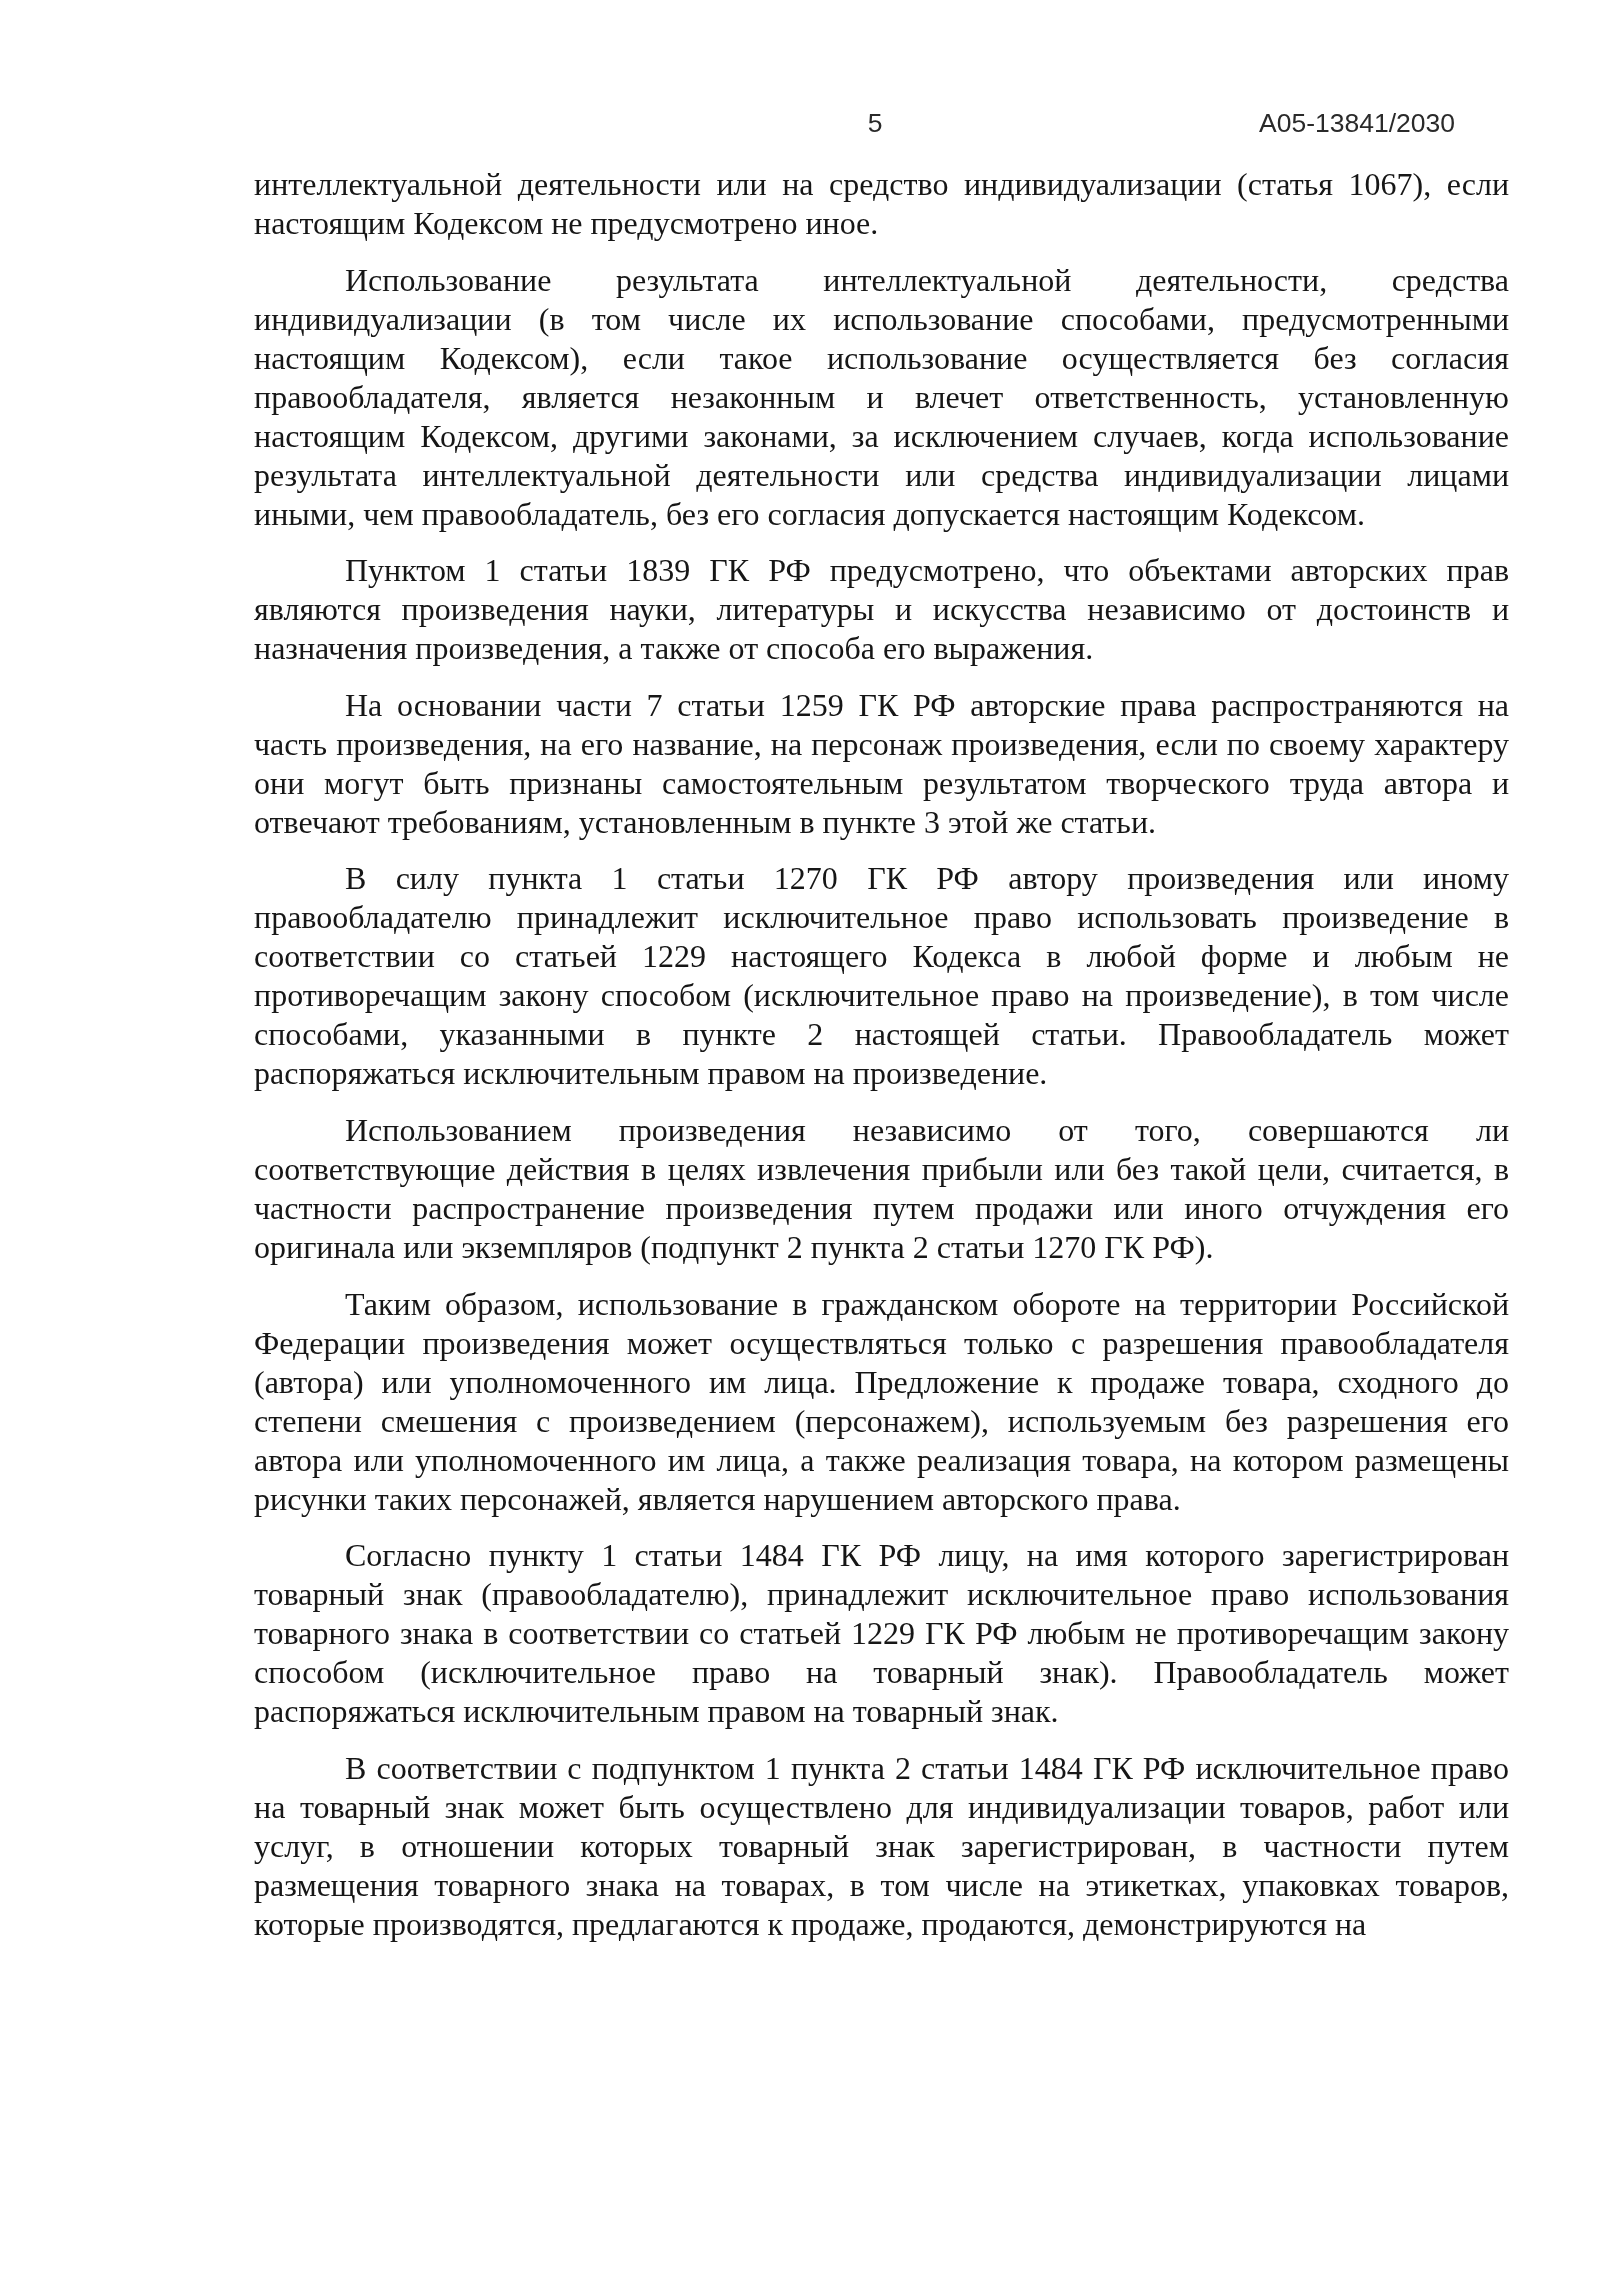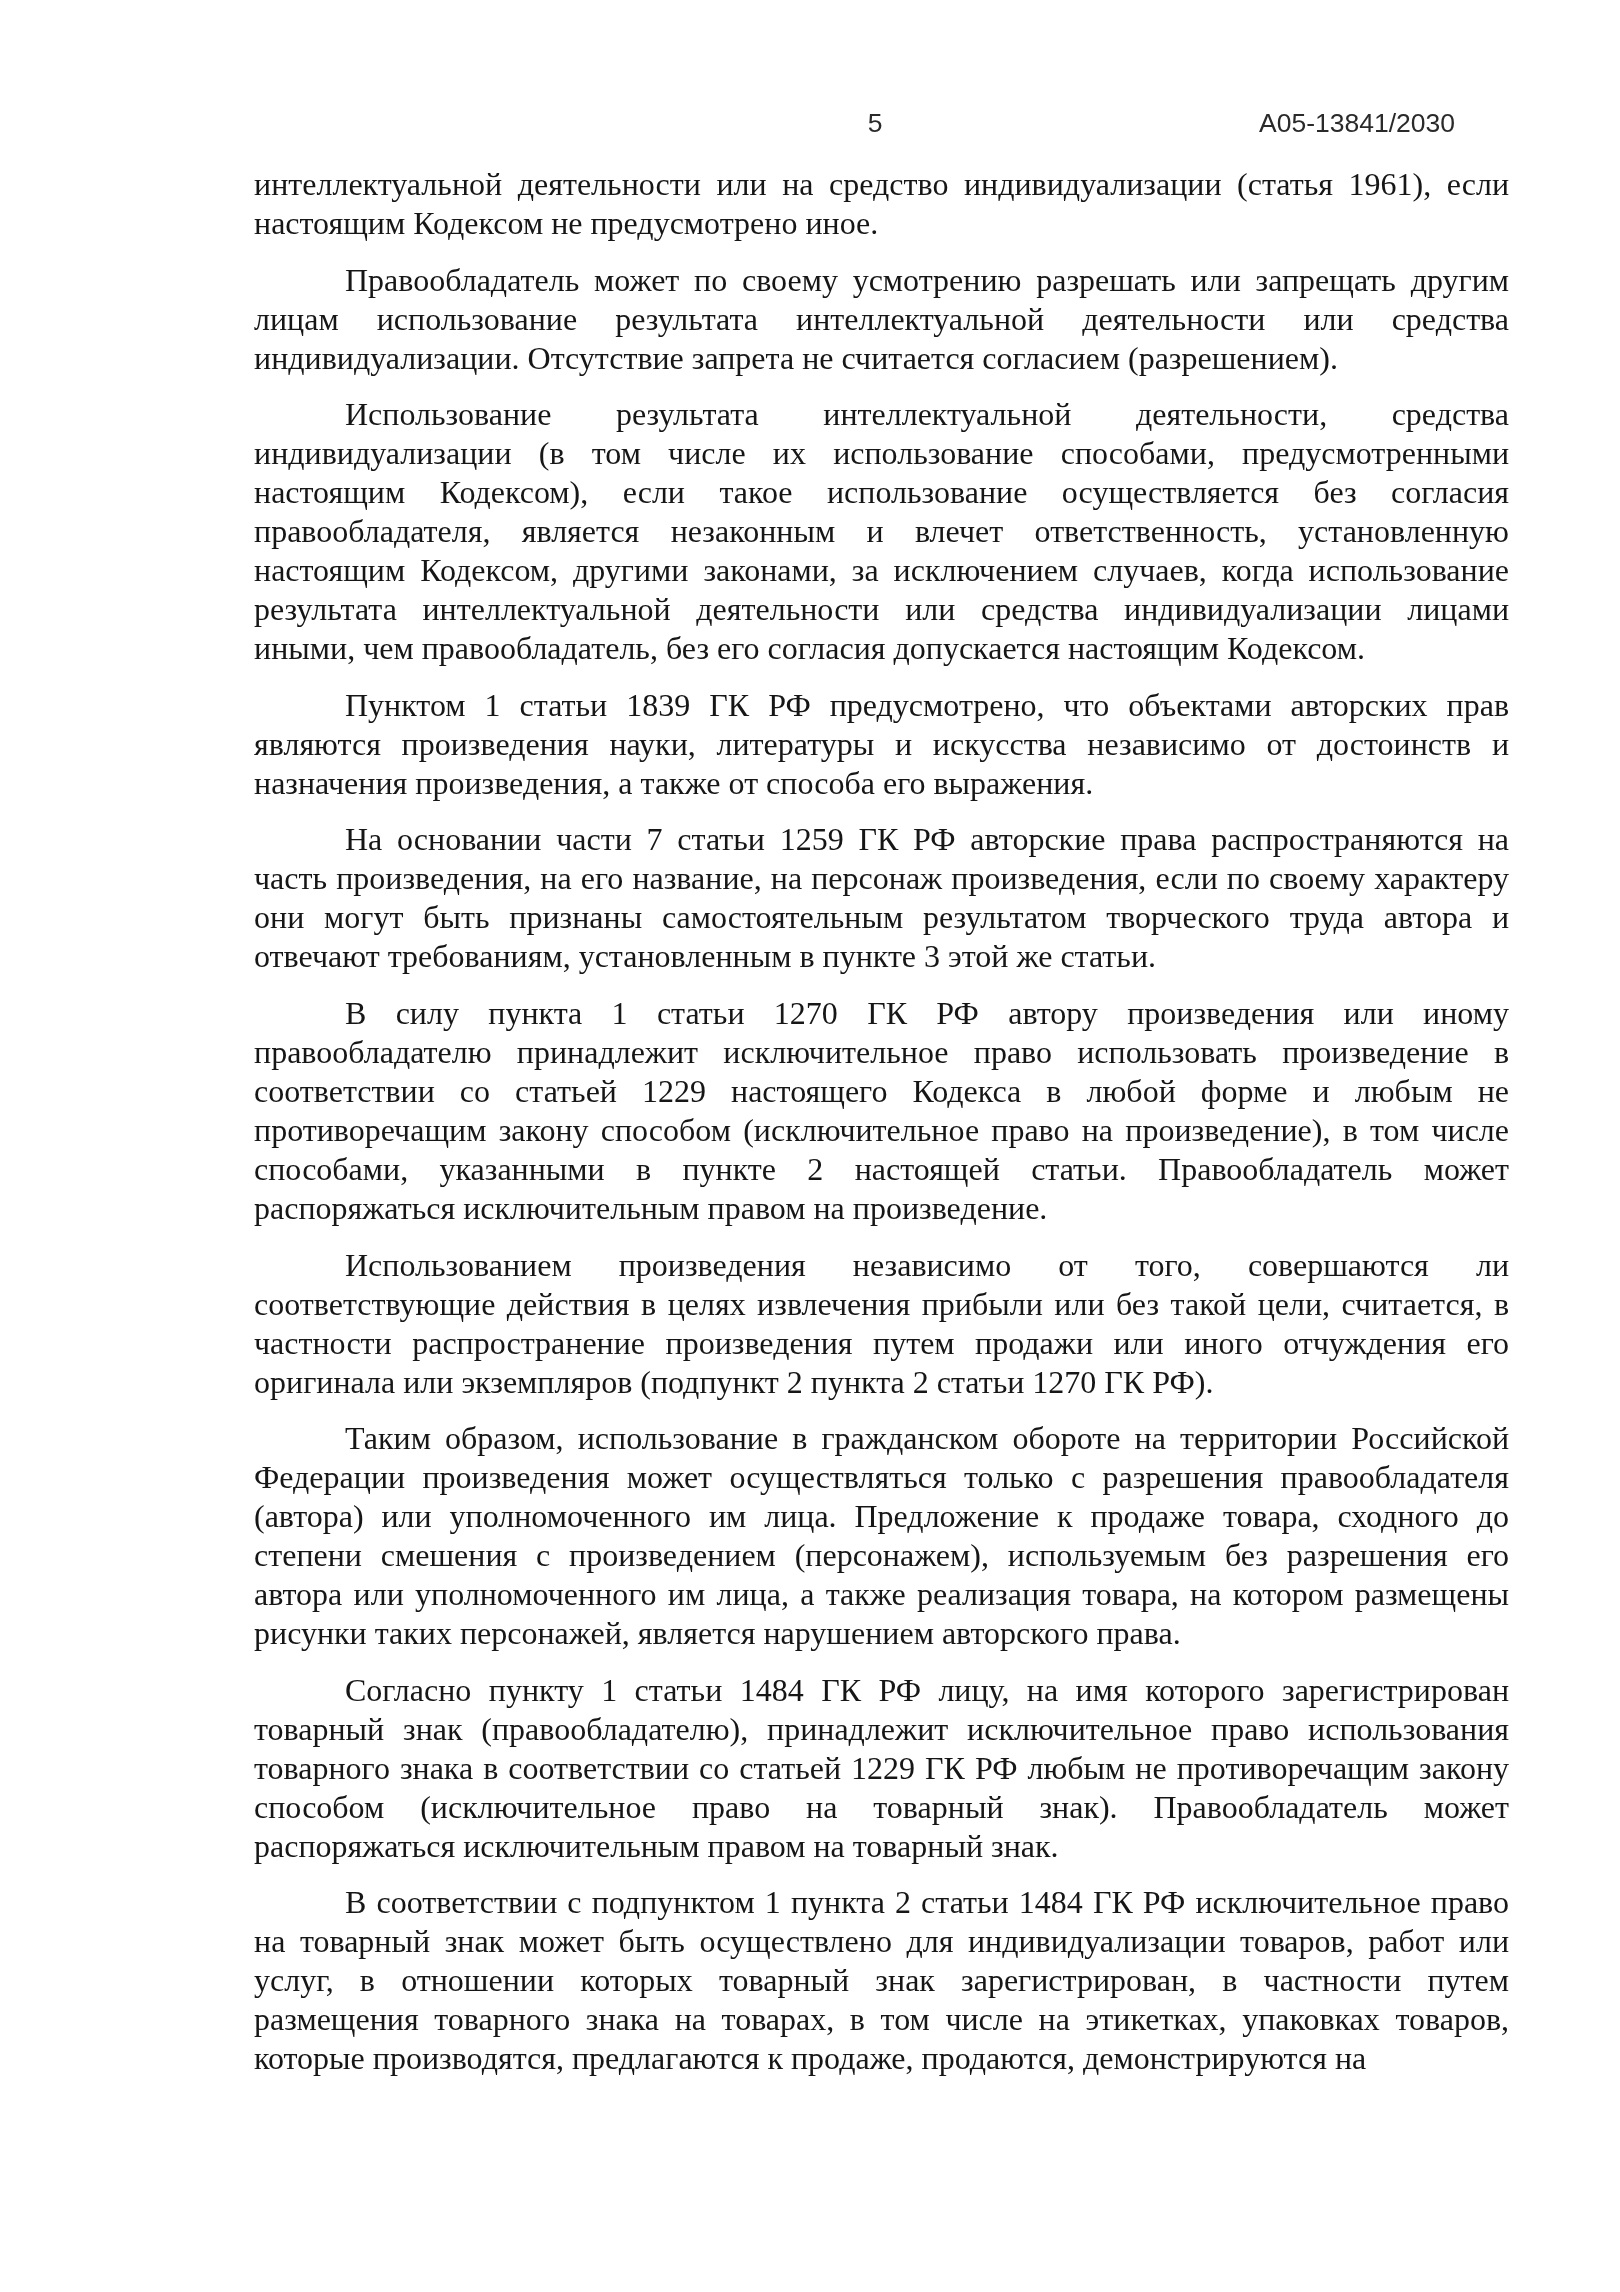--- a/index.html
+++ b/index.html
@@ -58,22 +58,21 @@
 <body>
 
 <div class="page">
 
   <div class="page-header">
     <span class="page-number">5</span>
     <span class="case-number">А05-13841/2030</span>
   </div>
 
   <div class="body-text">
-    <p class="continuation">интеллектуальной деятельности или на средство индивидуализации (статья 1961), если настоящим Кодексом не предусмотрено иное.</p>
-    <p>Правообладатель может по своему усмотрению разрешать или запрещать другим лицам использование результата интеллектуальной деятельности или средства индивидуализации. Отсутствие запрета не считается согласием (разрешением).</p>
+    <p class="continuation">интеллектуальной деятельности или на средство индивидуализации (статья 1067), если настоящим Кодексом не предусмотрено иное.</p>
     <p>Использование результата интеллектуальной деятельности, средства индивидуализации (в том числе их использование способами, предусмотренными настоящим Кодексом), если такое использование осуществляется без согласия правообладателя, является незаконным и влечет ответственность, установленную настоящим Кодексом, другими законами, за исключением случаев, когда использование результата интеллектуальной деятельности или средства индивидуализации лицами иными, чем правообладатель, без его согласия допускается настоящим Кодексом.</p>
     <p>Пунктом 1 статьи 1839 ГК РФ предусмотрено, что объектами авторских прав являются произведения науки, литературы и искусства независимо от достоинств и назначения произведения, а также от способа его выражения.</p>
     <p>На основании части 7 статьи 1259 ГК РФ авторские права распространяются на часть произведения, на его название, на персонаж произведения, если по своему характеру они могут быть признаны самостоятельным результатом творческого труда автора и отвечают требованиям, установленным в пункте 3 этой же статьи.</p>
     <p>В силу пункта 1 статьи 1270 ГК РФ автору произведения или иному правообладателю принадлежит исключительное право использовать произведение в соответствии со статьей 1229 настоящего Кодекса в любой форме и любым не противоречащим закону способом (исключительное право на произведение), в том числе способами, указанными в пункте 2 настоящей статьи. Правообладатель может распоряжаться исключительным правом на произведение.</p>
     <p>Использованием произведения независимо от того, совершаются ли соответствующие действия в целях извлечения прибыли или без такой цели, считается, в частности распространение произведения путем продажи или иного отчуждения его оригинала или экземпляров (подпункт 2 пункта 2 статьи 1270 ГК РФ).</p>
     <p>Таким образом, использование в гражданском обороте на территории Российской Федерации произведения может осуществляться только с разрешения правообладателя (автора) или уполномоченного им лица. Предложение к продаже товара, сходного до степени смешения с произведением (персонажем), используемым без разрешения его автора или уполномоченного им лица, а также реализация товара, на котором размещены рисунки таких персонажей, является нарушением авторского права.</p>
     <p>Согласно пункту 1 статьи 1484 ГК РФ лицу, на имя которого зарегистрирован товарный знак (правообладателю), принадлежит исключительное право использования товарного знака в соответствии со статьей 1229 ГК РФ любым не противоречащим закону способом (исключительное право на товарный знак). Правообладатель может распоряжаться исключительным правом на товарный знак.</p>
     <p>В соответствии с подпунктом 1 пункта 2 статьи 1484 ГК РФ исключительное право на товарный знак может быть осуществлено для индивидуализации товаров, работ или услуг, в отношении которых товарный знак зарегистрирован, в частности путем размещения товарного знака на товарах, в том числе на этикетках, упаковках товаров, которые производятся, предлагаются к продаже, продаются, демонстрируются на</p>
   </div>
 

